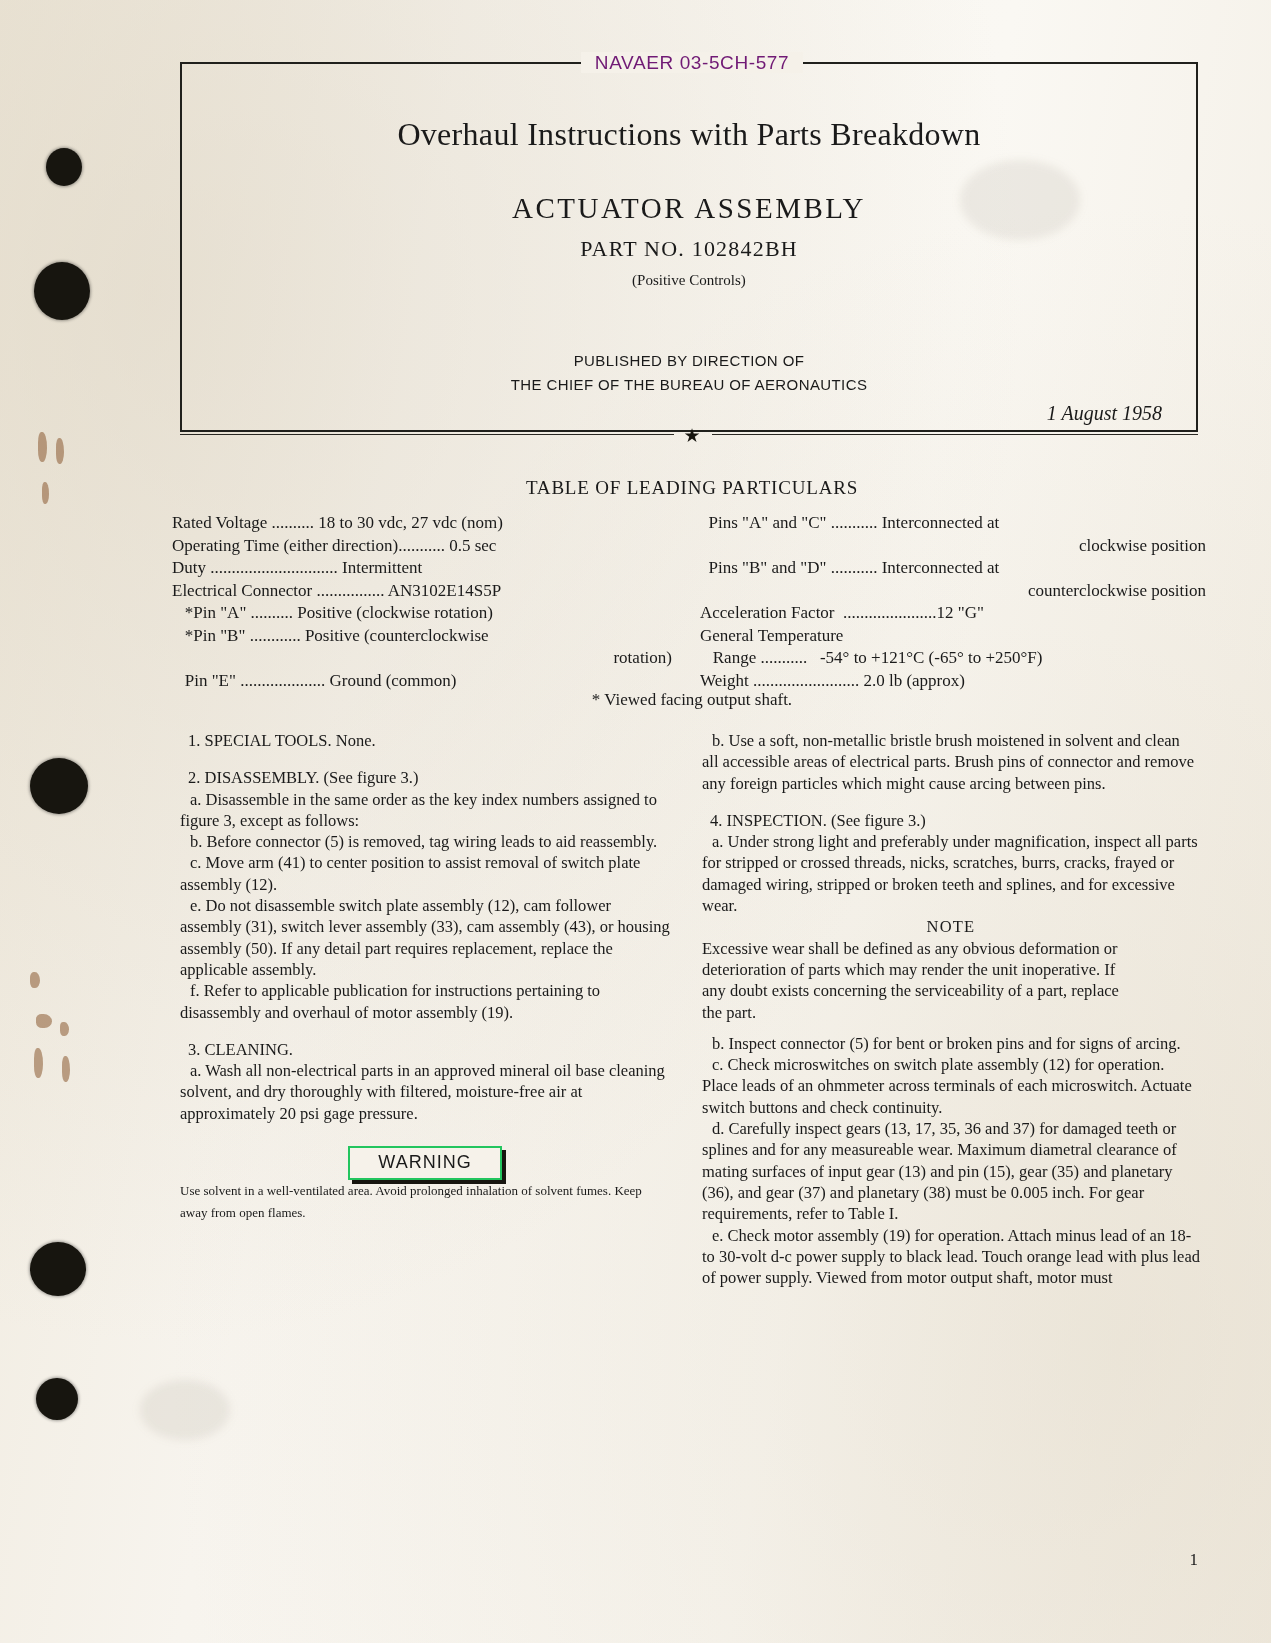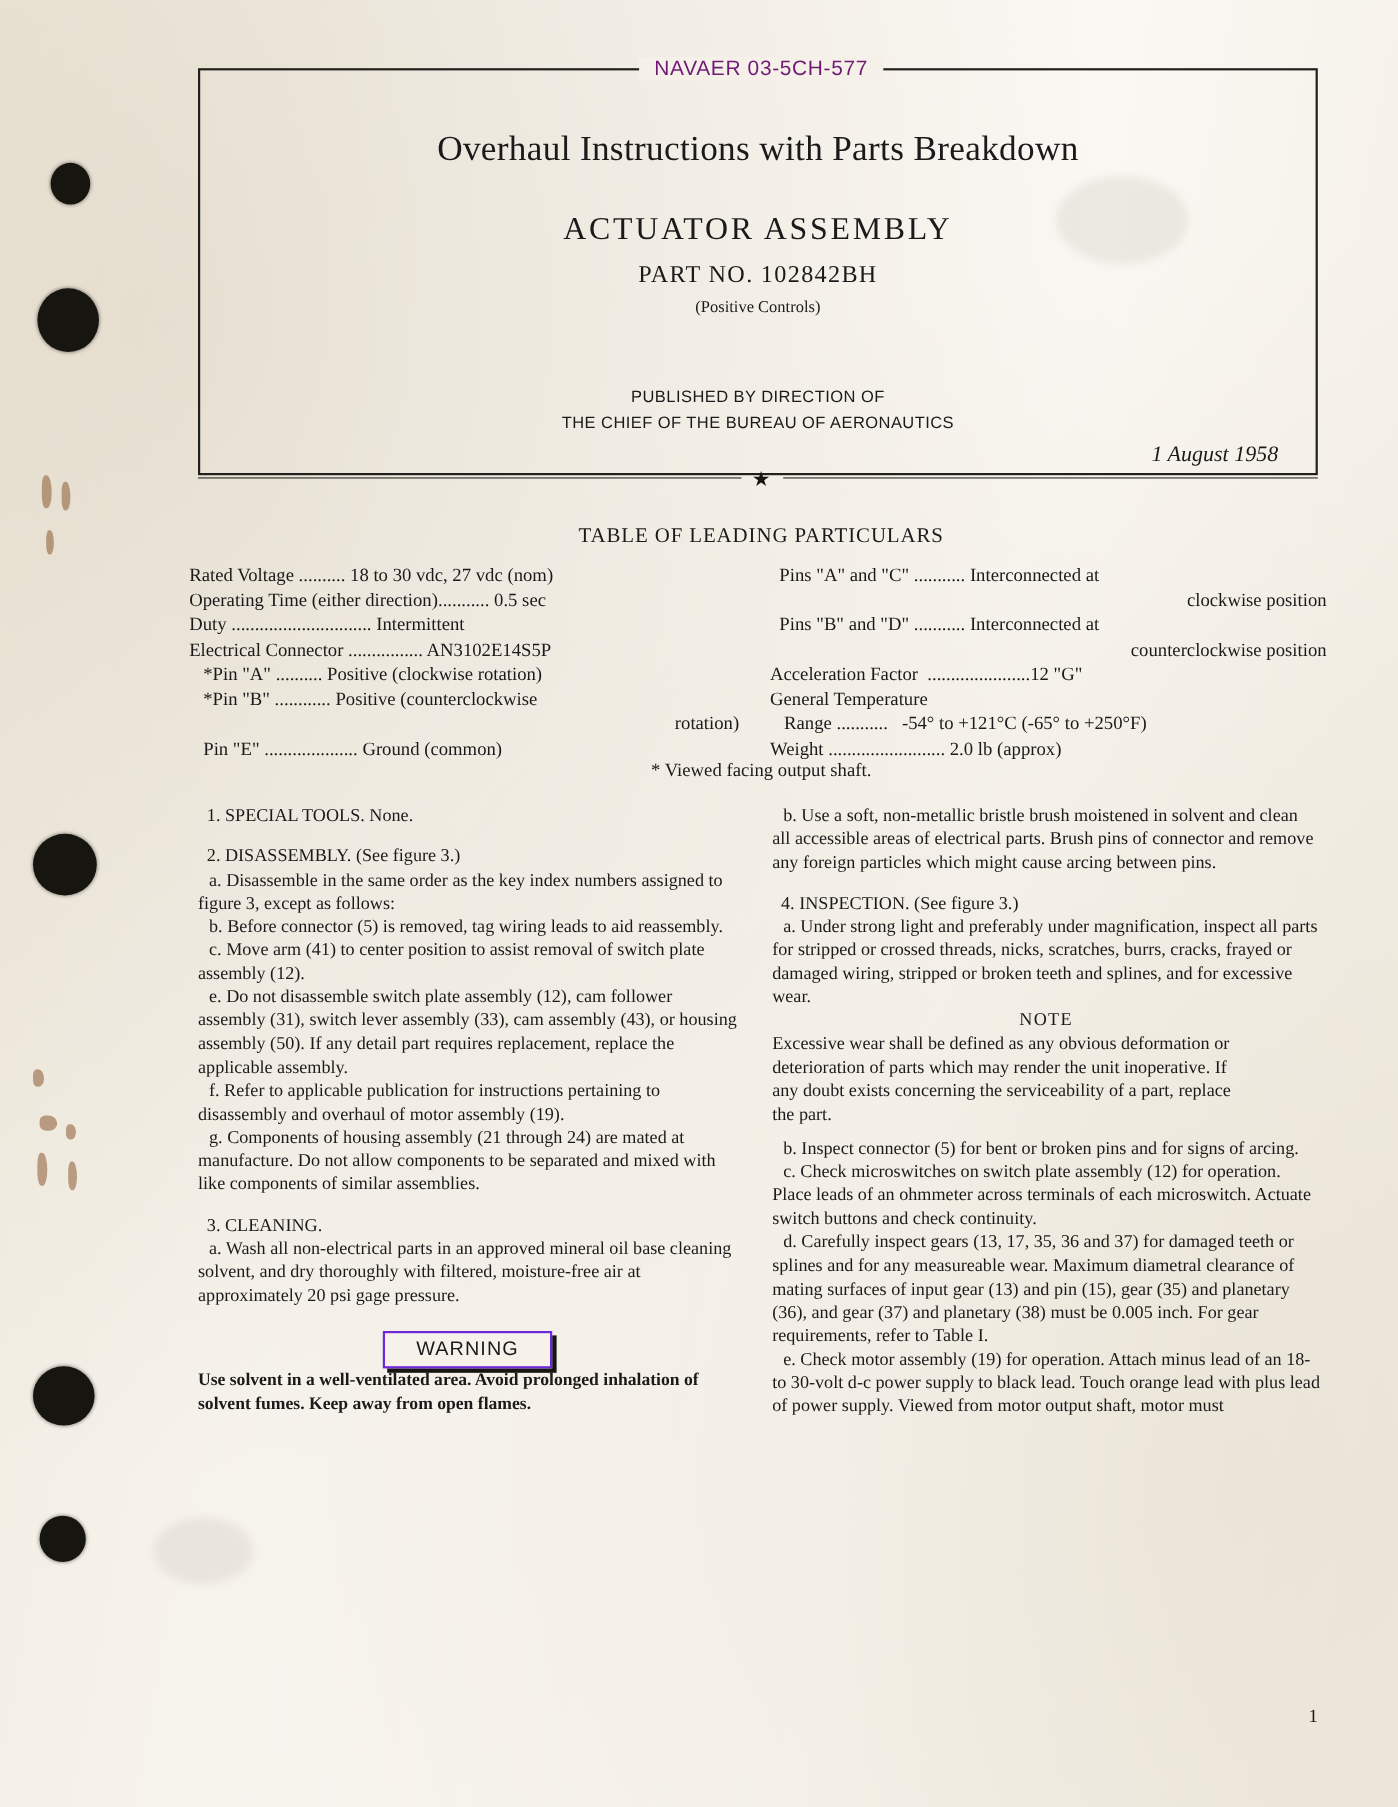--- a/index.html
+++ b/index.html
@@ -192,34 +192,33 @@
   .hang {
     text-indent: 10px;
   }
   .sec {
     text-indent: 8px;
   }
 
   .warning-box {
     margin: 22px auto 0 auto;
     width: 150px;
-    border: 2px solid #6d28d9;
+    border: 2px solid #22c55e;
     text-align: center;
     font-family: "Liberation Sans", sans-serif;
     font-size: 18px;
     letter-spacing: 1px;
     padding: 4px 0 5px 0;
     box-shadow: 4px 4px 0 #17150f;
     background: #f6f2ea;
   }
   .warn-text {
     margin-top: 24px;
-    font-size: 16px;
+    font-size: 13px;
     line-height: 21.5px;
-    font-weight: bold;
   }
   .note-head {
     text-align: center;
     font-size: 16.5px;
     letter-spacing: 1.2px;
     margin: 14px 0 10px 0;
   }
   .note-body {
     margin: 0 0 0 34px;
     width: 430px;
@@ -309,21 +308,20 @@
 
     <div class="col col-left">
       <p class="sec">1.  SPECIAL TOOLS.  None.</p>
       <div class="gap"></div>
       <p class="sec">2.  DISASSEMBLY.  (See figure 3.)</p>
       <p class="hang">a.  Disassemble in the same order as the key index numbers assigned to figure 3, except as follows:</p>
       <p class="hang">b.  Before connector (5) is removed, tag wiring leads to aid reassembly.</p>
       <p class="hang">c.  Move arm (41) to center position to assist removal of switch plate assembly (12).</p>
       <p class="hang">e.  Do not disassemble switch plate assembly (12), cam follower assembly (31), switch lever assembly (33), cam assembly (43), or housing assembly (50). If any detail part requires replacement, replace the applicable assembly.</p>
       <p class="hang">f.  Refer to applicable publication for instructions pertaining to disassembly and overhaul of motor assembly (19).</p>
-      <p class="hang">g.  Components of housing assembly (21 through 24) are mated at manufacture.  Do not allow components to be separated and mixed with like components of similar assemblies.</p>
       <div class="gap"></div>
       <p class="sec">3.  CLEANING.</p>
       <p class="hang">a.  Wash all non-electrical parts in an approved mineral oil base cleaning solvent, and dry thoroughly with filtered, moisture-free air at approximately 20 psi gage pressure.</p>
 
       <div class="warning-box">WARNING</div>
       <p class="warn-text">Use solvent in a well-ventilated area.  Avoid prolonged inhalation of solvent fumes.  Keep away from open flames.</p>
     </div>
 
     <div class="col col-right">
       <p class="hang">b.  Use a soft, non-metallic bristle brush moistened in solvent and clean all accessible areas of electrical parts.  Brush pins of connector and remove any foreign particles which might cause arcing between pins.</p>

